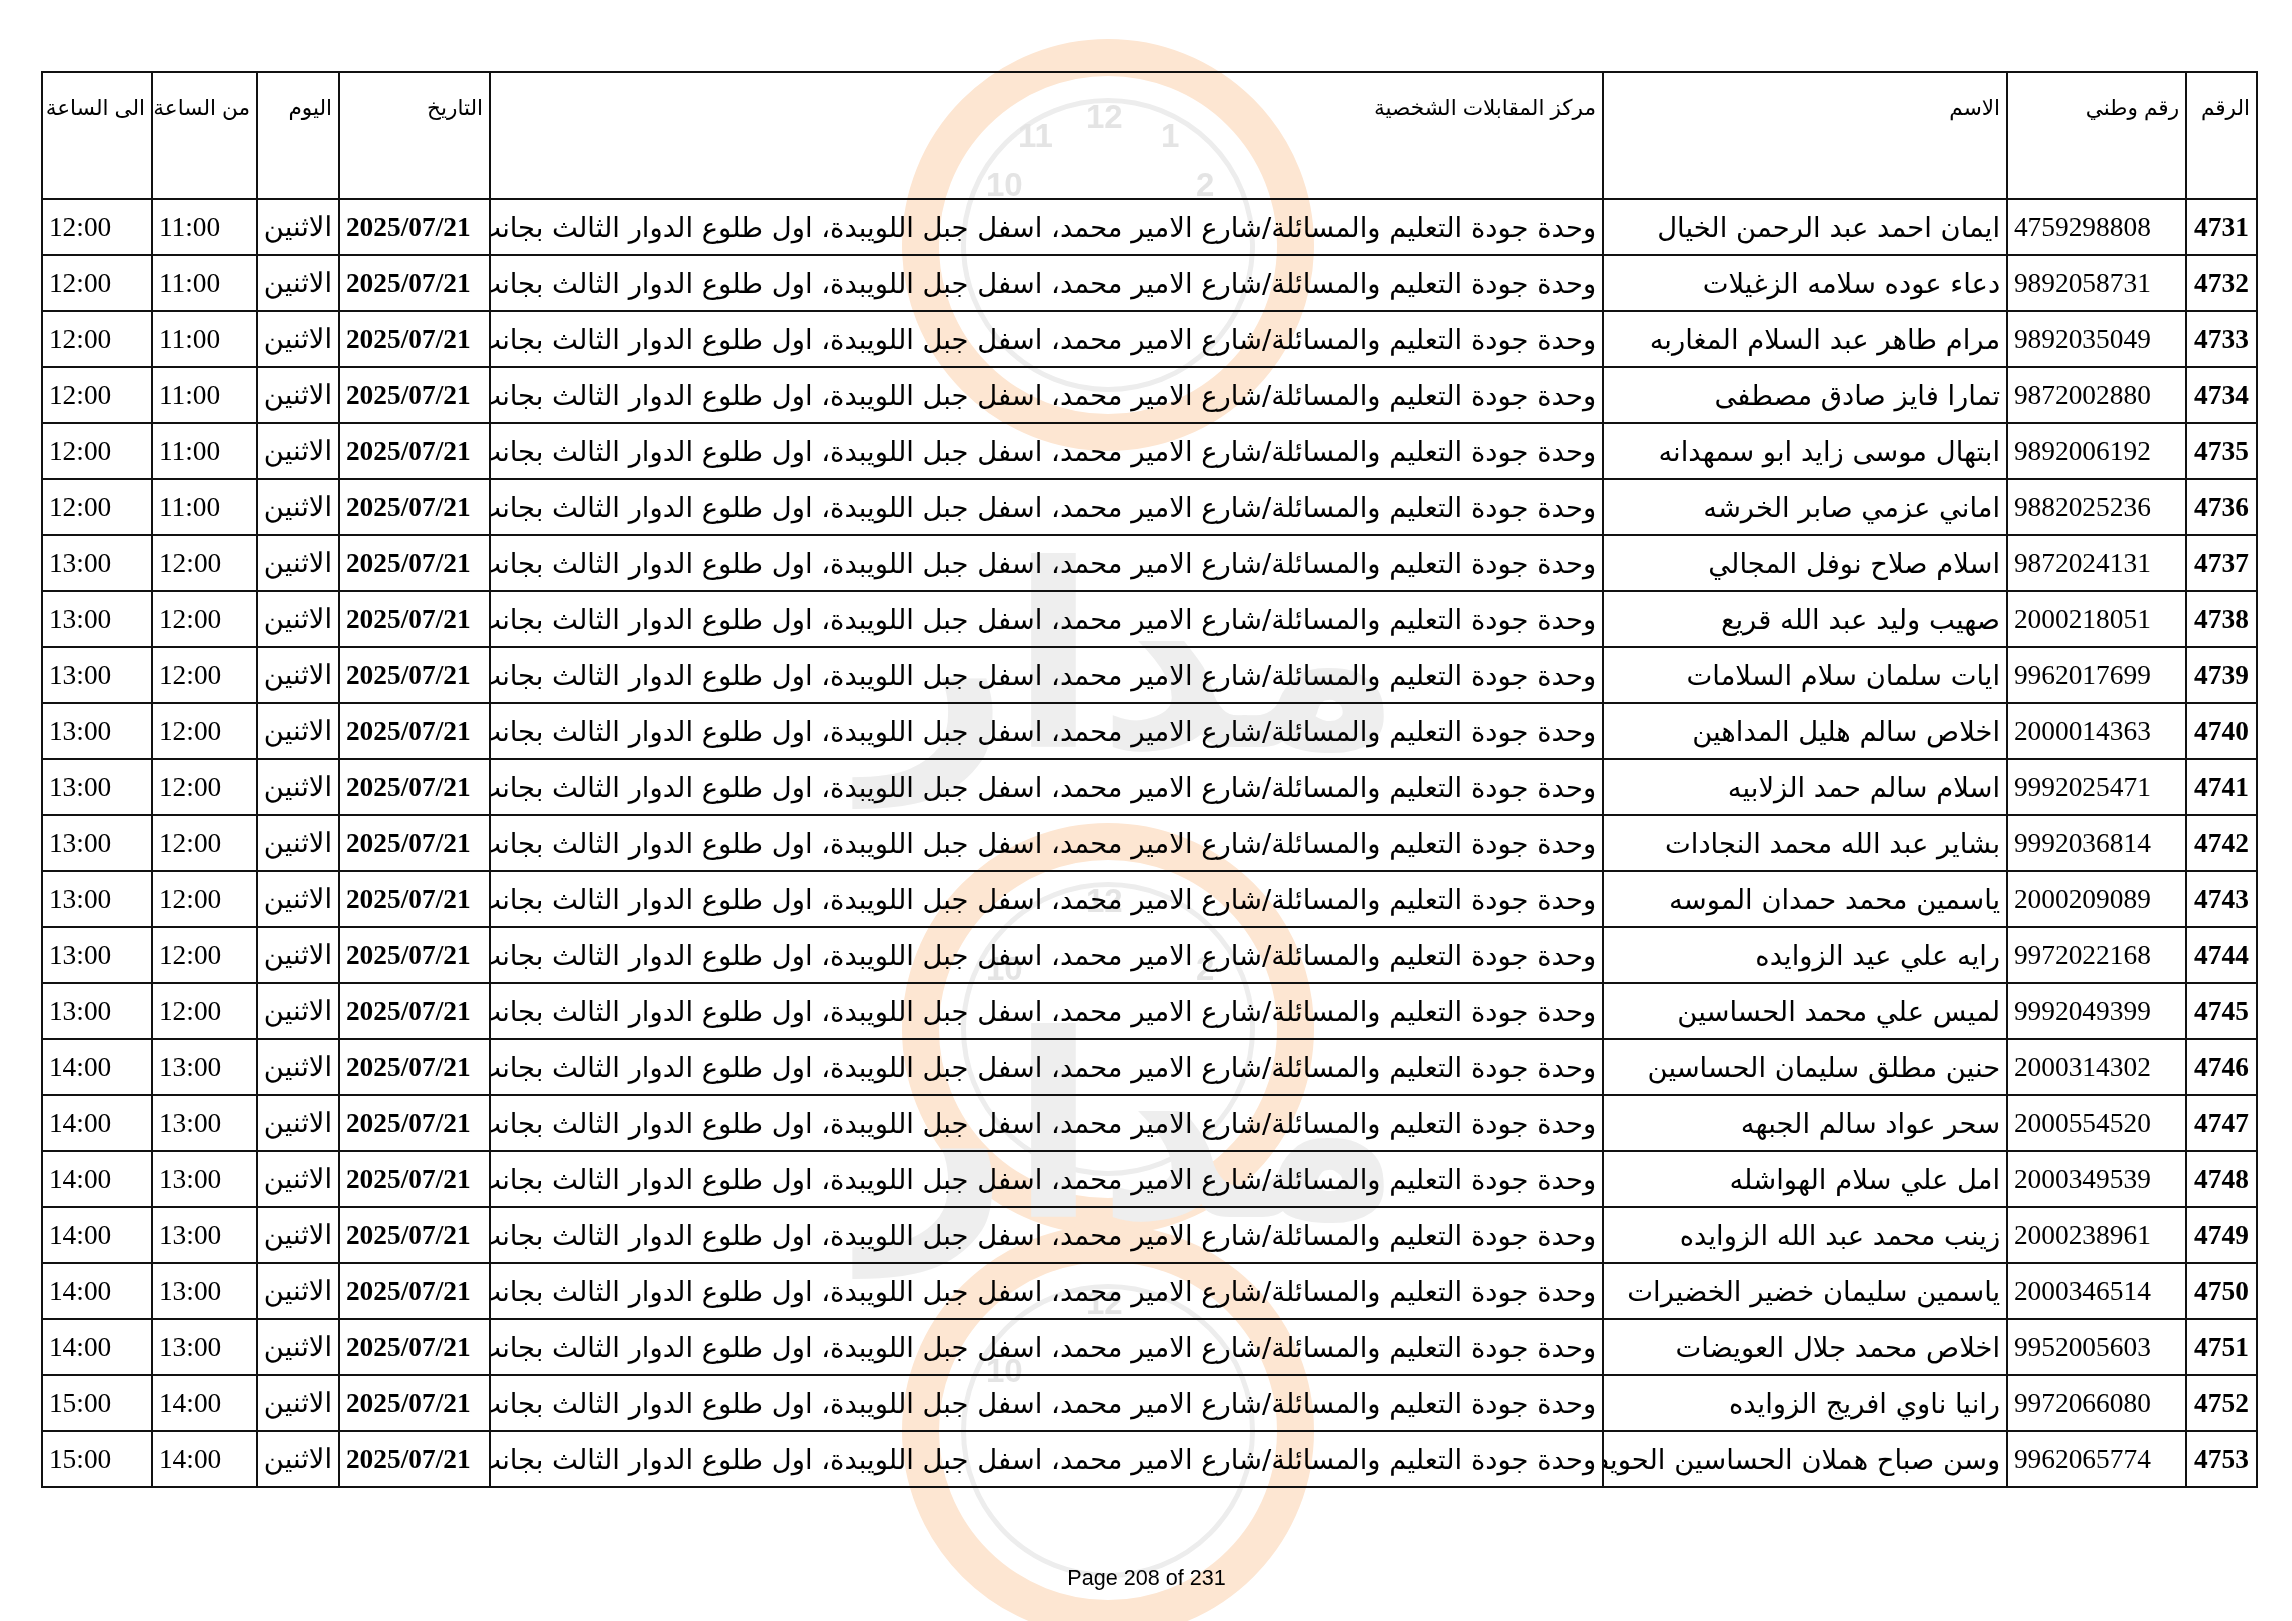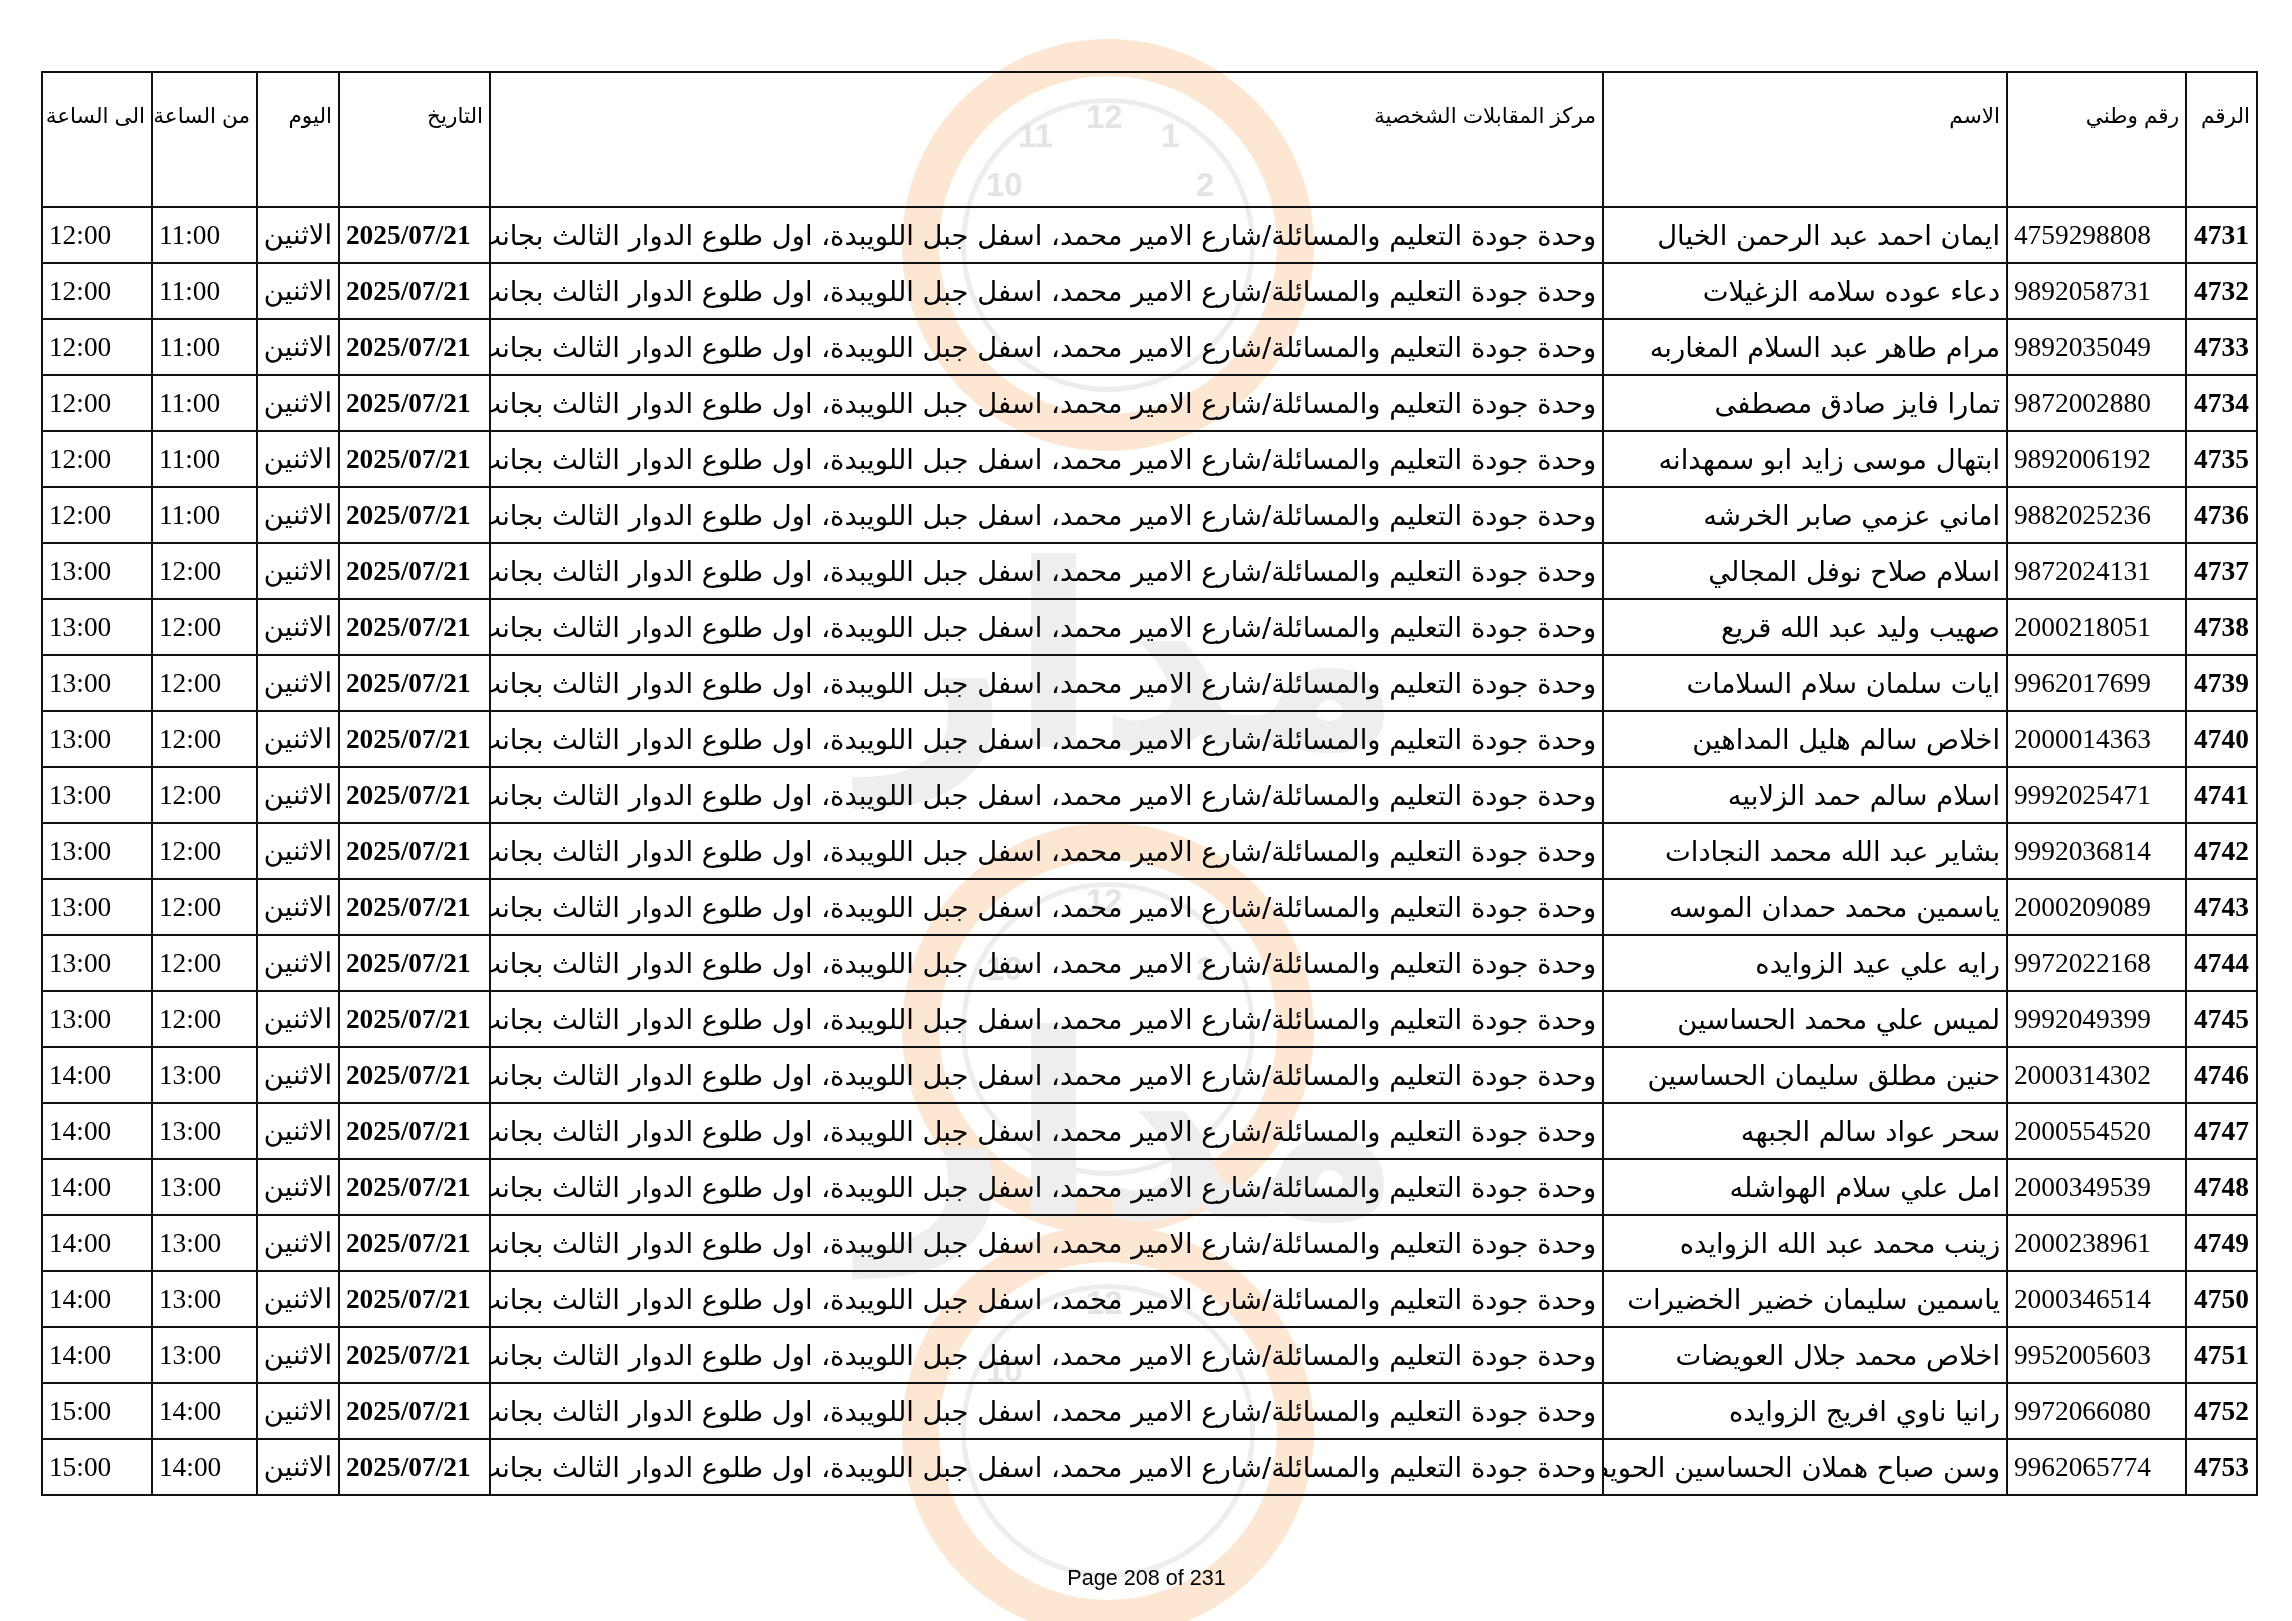--- a/index.html
+++ b/index.html
@@ -7,21 +7,21 @@
          font-family:"Liberation Serif", "DejaVu Serif", serif; color:#000; }
   .watermark { position:absolute; pointer-events:none; z-index:0; }
   .wm-ring { position:absolute; border-radius:50%; border:37px solid #fde6d2; box-sizing:border-box; }
   .wm-face { position:absolute; border-radius:50%; border:5.9px solid #ededed; box-sizing:border-box; }
   .wm-num { position:absolute; font-family:"Liberation Sans", sans-serif; color:#e4e4e4; font-size:33px; font-weight:bold; }
   .wm-text { position:absolute; font-family:"DejaVu Sans", sans-serif; color:#eeeeee; font-weight:bold; }
   table.sched { position:absolute; left:41px; top:71px; border-collapse:collapse; z-index:1;
                 direction:rtl; table-layout:fixed; width:2205px; }
   table.sched td, table.sched th { border:2.9px solid #111; padding:0 5.9px; overflow:hidden; white-space:nowrap; }
   table.sched th { height:103px; vertical-align:top; text-align:right; font-weight:normal;
-                   font-family:"Liberation Sans", "DejaVu Sans", sans-serif; font-size:21.6px; padding-top:30px; }
+                   font-family:"Liberation Sans", "DejaVu Sans", sans-serif; font-size:21.6px; padding-top:22px; }
   table.sched td { height:54px; font-size:27.4px; vertical-align:middle; }
   td.num { text-align:center; font-size:29px;font-weight:bold; }
   td.nid { text-align:left; font-size:29px; }
   td.name { text-align:right; font-family:"DejaVu Sans", sans-serif; font-size:21.6px; padding-right:19.6px; }
   td.addr { text-align:right; font-family:"DejaVu Sans", sans-serif; font-size:18.6px; vertical-align:top; padding-top:9.8px; }
   td.date { text-align:left; font-size:29px;font-weight:bold; }
   td.day { text-align:left; font-family:Liberation Serif, serif; font-size:19.6px; }
   td.time { text-align:left; font-size:29px;margin-top:33px; }
   .footer { position:absolute; left:0; width:2293px; top:1565px; text-align:center;
             font-family:Liberation Sans, sans-serif; font-size:21.6px; z-index:1; }

